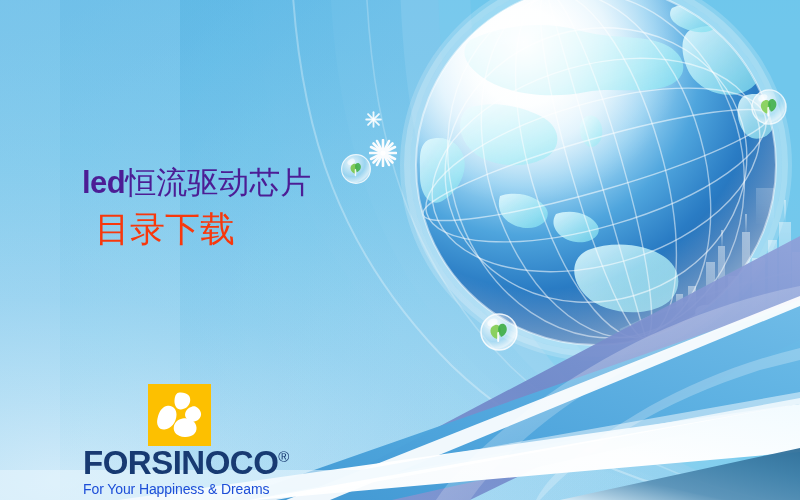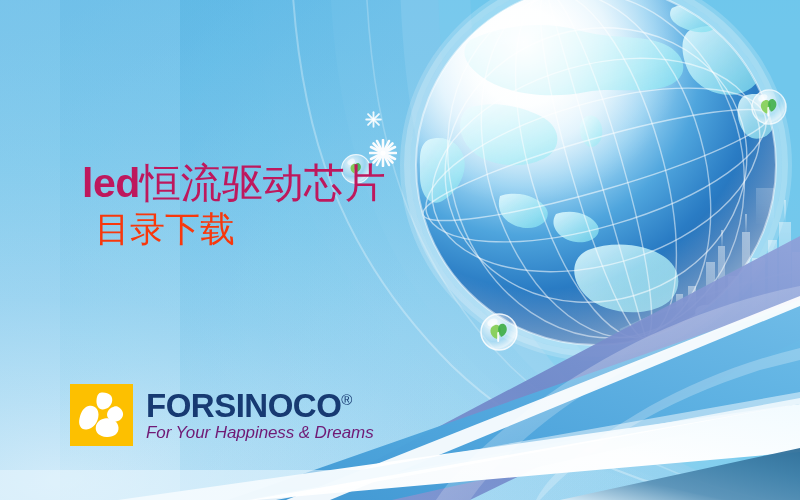--- a/index.html
+++ b/index.html
@@ -37,22 +37,22 @@
   
   .title-block {
     position: absolute;
     left: 82px;
     top: 160px;
     width: 340px;
     z-index: 40;
     user-select: none;
   }
   .title-line1 {
-    color: #be185d;
-    font-size: 41px;
+    color: #4c1d95;
+    font-size: 31px;
     line-height: 46px;
     letter-spacing: 0px;
     white-space: nowrap;
     font-weight: 400;
   }
   .title-line2 {
     color: #f8380c;
     font-size: 35px;
     line-height: 46px;
     margin-left: 13px;
@@ -63,20 +63,21 @@
 
   
   .logo-block {
     position: absolute;
     left: 70px;
     top: 384px;
     display: flex;
     align-items: center;
     z-index: 40;
     user-select: none;
+    flex-direction: column;
   }
   .logo-mark {
     width: 63px;
     height: 62px;
     background: #fdc000;
     flex: 0 0 auto;
     position: relative;
   }
   .logo-text {
     margin-left: 13px;
@@ -93,27 +94,26 @@
     position: relative;
     white-space: nowrap;
   }
   .logo-reg {
     font-size: 15px;
     vertical-align: super;
     line-height: 1;
     font-weight: 400;
   }
   .logo-tagline {
-    color: #701a75;
-    font-size: 17px;
+    color: #1d4ed8;
+    font-size: 14px;
     line-height: 19px;
     margin-top: 1px;
     letter-spacing: -0.1px;
     white-space: nowrap;
-    font-style: italic;
   }
 
   
   .spark {
     position: absolute;
     z-index: 30;
     pointer-events: none;
   }
   .bubble {
     position: absolute;

